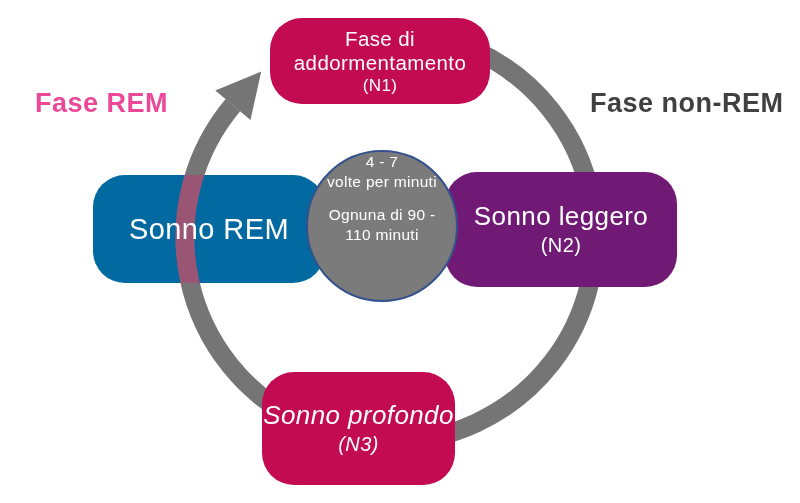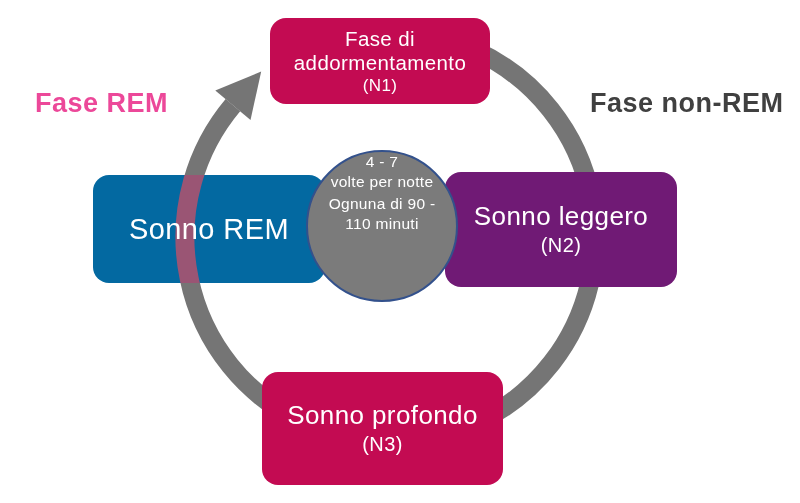--- a/index.html
+++ b/index.html
@@ -2,41 +2,41 @@
 <html><head>
 <meta charset="utf-8">
 <style>
   html,body{margin:0;padding:0;background:#ffffff;}
   .canvas{
     position:relative;width:800px;height:503px;background:#ffffff;
     font-family:"Liberation Sans",sans-serif;overflow:hidden;
   }
   svg.layer{position:absolute;left:0;top:0;pointer-events:none;}
   .stage-box{
-    position:absolute;border-radius:16px;display:flex;flex-direction:column;
+    position:absolute;border-radius:32px;display:flex;flex-direction:column;
     align-items:center;justify-content:center;color:#ffffff;text-align:center;
     letter-spacing:.4px;
   }
   #box-n1{left:270px;top:18px;width:220px;height:86px;background:#C30B52;}
   #box-n1 .line{font-size:20.5px;line-height:24px;}
   #box-n1 .stage{font-size:17px;line-height:21px;text-align:right;}
   #box-n2{left:445px;top:172px;width:232px;height:115px;background:#701a75;}
-  #box-n3{left:262px;top:372px;width:241px;height:113px;background:#C30B52;}
+  #box-n3{left:262px;top:372px;width:193px;height:113px;background:#C30B52;font-style:italic;}
   .title26{font-size:26px;line-height:31px;}
   .stage20{font-size:20px;line-height:26px;}
   #box-rem{left:93px;top:175px;width:232px;height:108px;background:#0369a1;}
   #box-rem .rem-title{position:relative;z-index:1;font-size:29px;}
   #center-circle{
     position:absolute;left:306px;top:150px;width:152px;height:152px;
     box-sizing:border-box;background:#7B7B7B;border:2.5px solid #33518C;
     border-radius:50%;display:flex;flex-direction:column;align-items:center;
     justify-content:flex-start;color:#ffffff;font-size:15.5px;line-height:20px;
     text-align:center;letter-spacing:.3px;
   }
-  #center-circle .group2{margin-top:2px;}
+  #center-circle .group2{margin-top:13px;}
   .cycle-label{position:absolute;font-size:27px;letter-spacing:.5px;white-space:nowrap;}
   #label-fase-rem{left:35px;top:88px;color:#ec4899;font-weight:600;}
   #label-fase-non-rem{left:590px;top:88px;color:#404040;font-weight:700;}
 </style>
 </head>
 <body>
 
 <div class="canvas">
 
   <svg class="layer" width="800" height="503" viewBox="0 0 800 503">
@@ -69,21 +69,21 @@
   </div>
 
   <div class="stage-box" id="box-n3">
     <div class="title26">Sonno profondo</div>
     <div class="stage20">(N3)</div>
   </div>
 
   <div id="center-circle">
     <div class="group1">
       <div>4 - 7</div>
-      <div>volte per notte</div>
+      <div>volte per minuti</div>
     </div>
     <div class="group2">
       <div>Ognuna di 90 -</div>
       <div>110 minuti</div>
     </div>
   </div>
 
   <div class="cycle-label" id="label-fase-rem">Fase REM</div>
   <div class="cycle-label" id="label-fase-non-rem">Fase non-REM</div>
 

